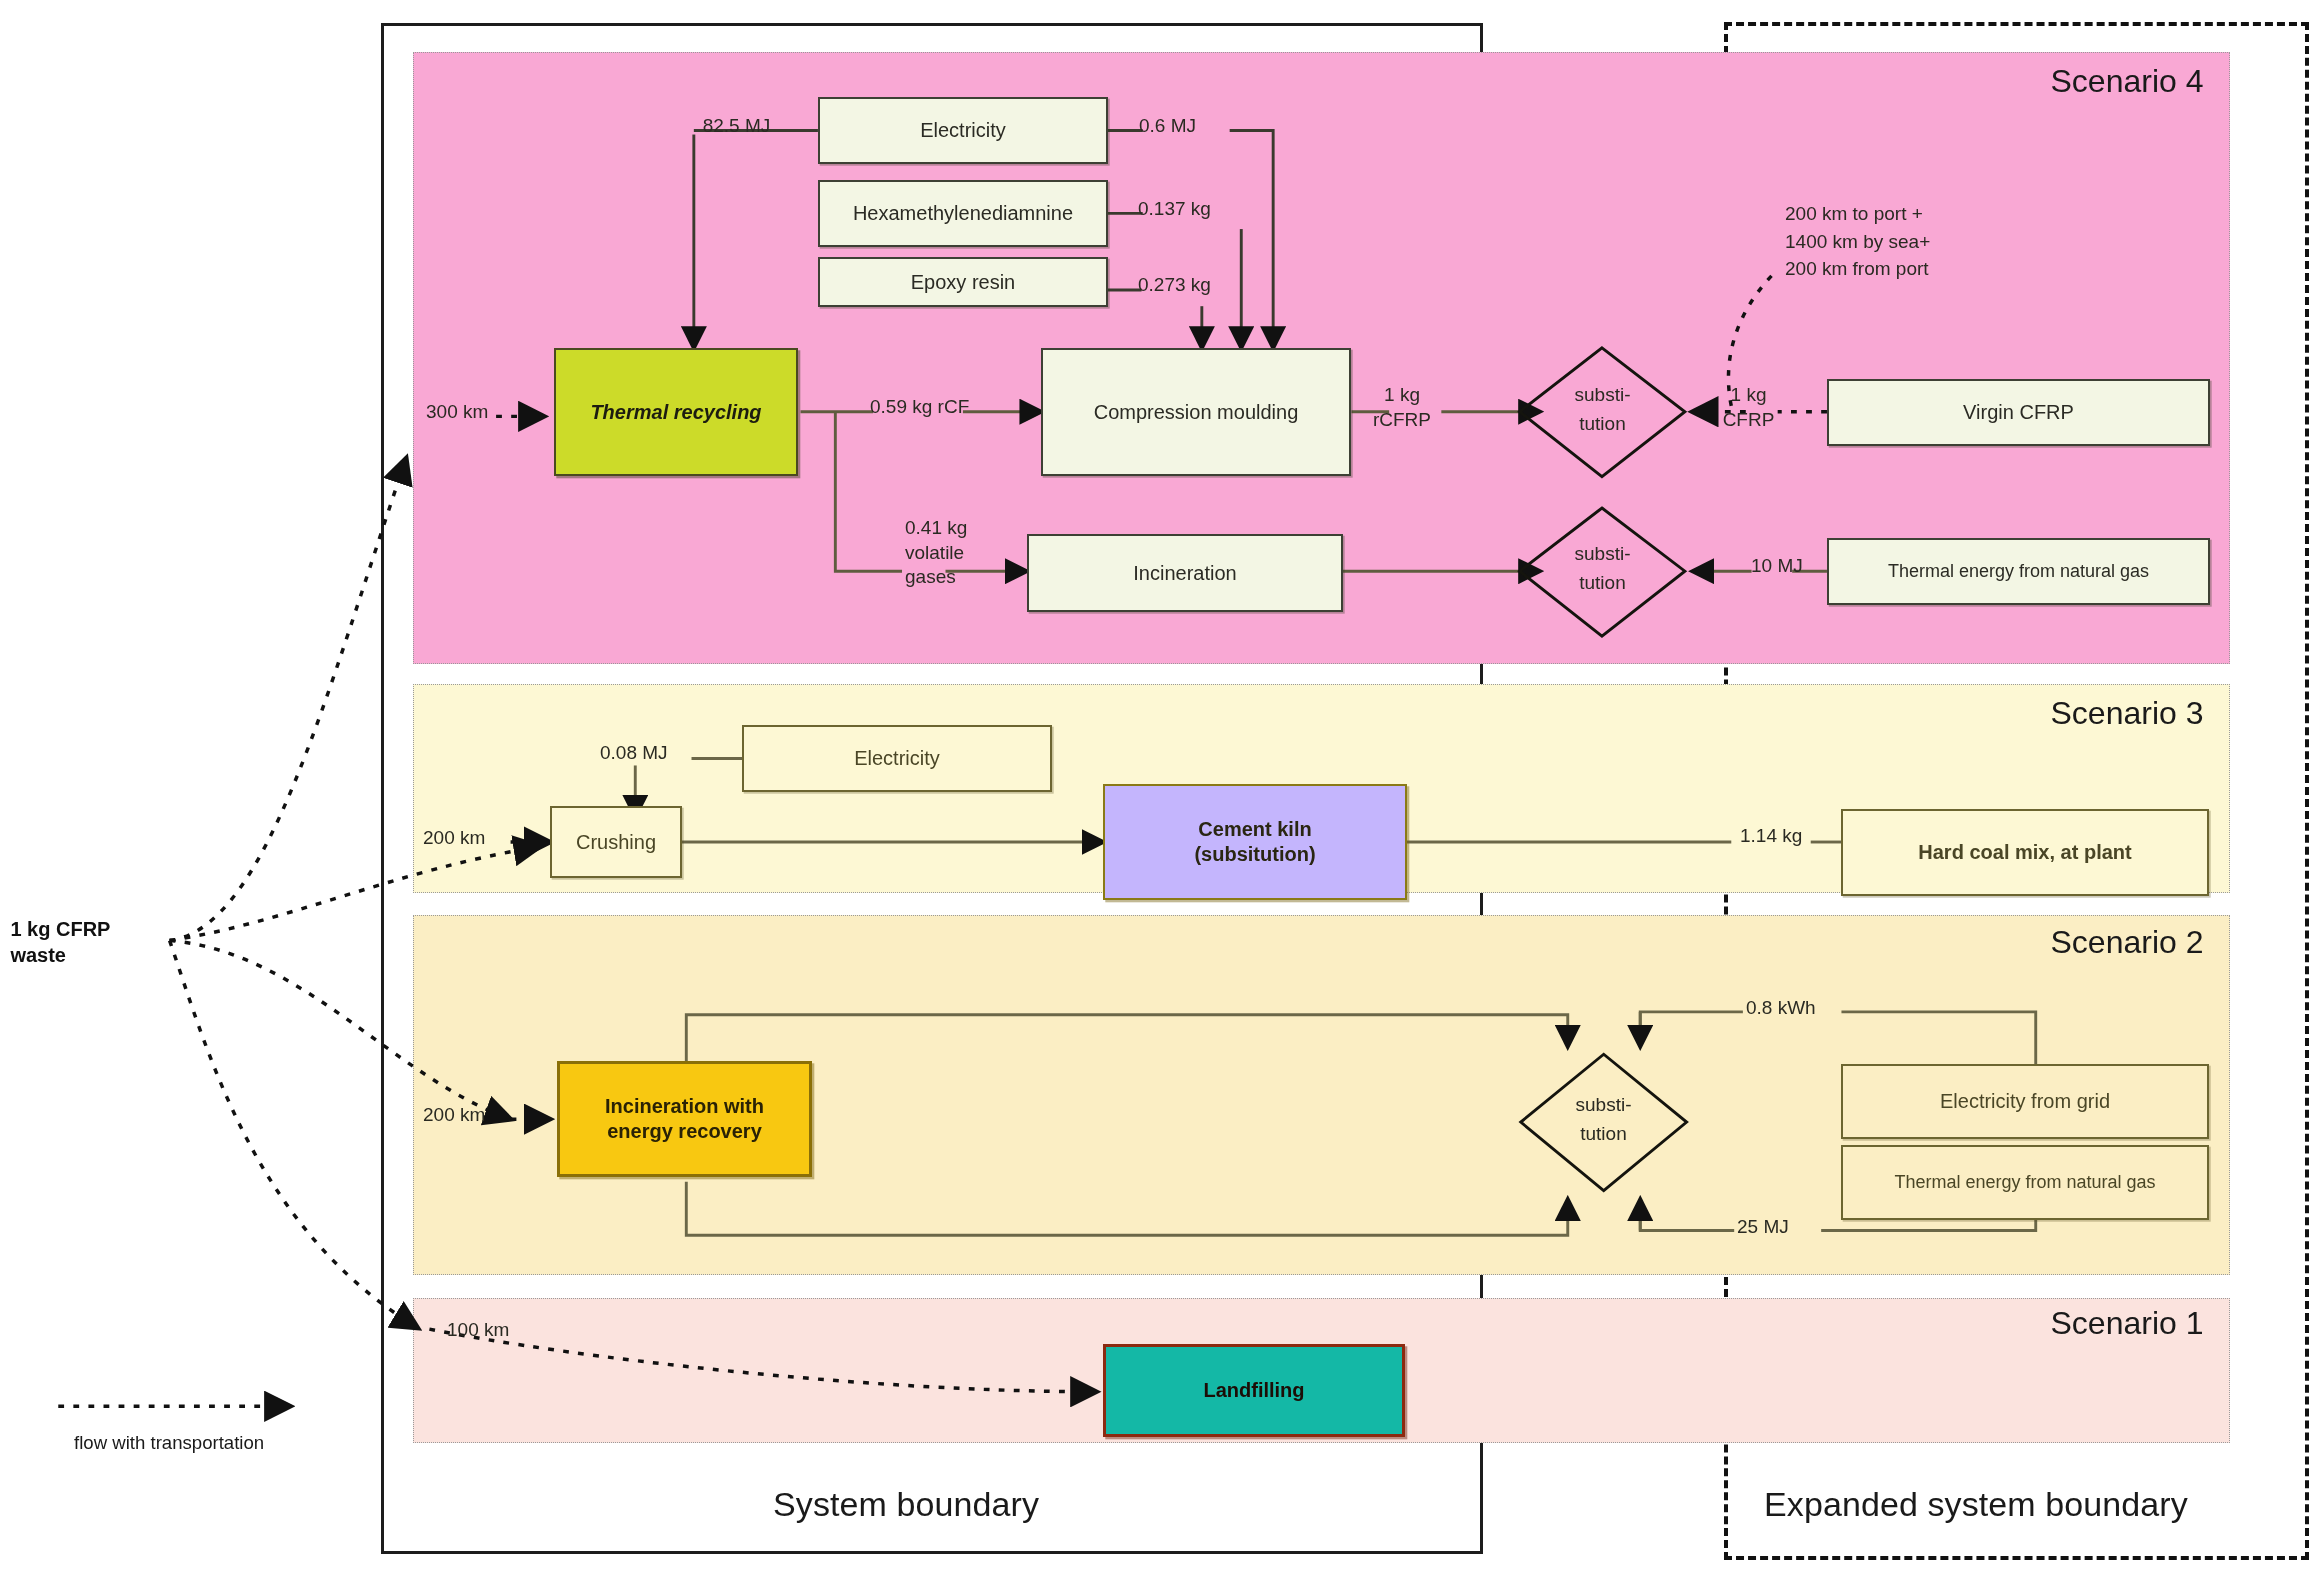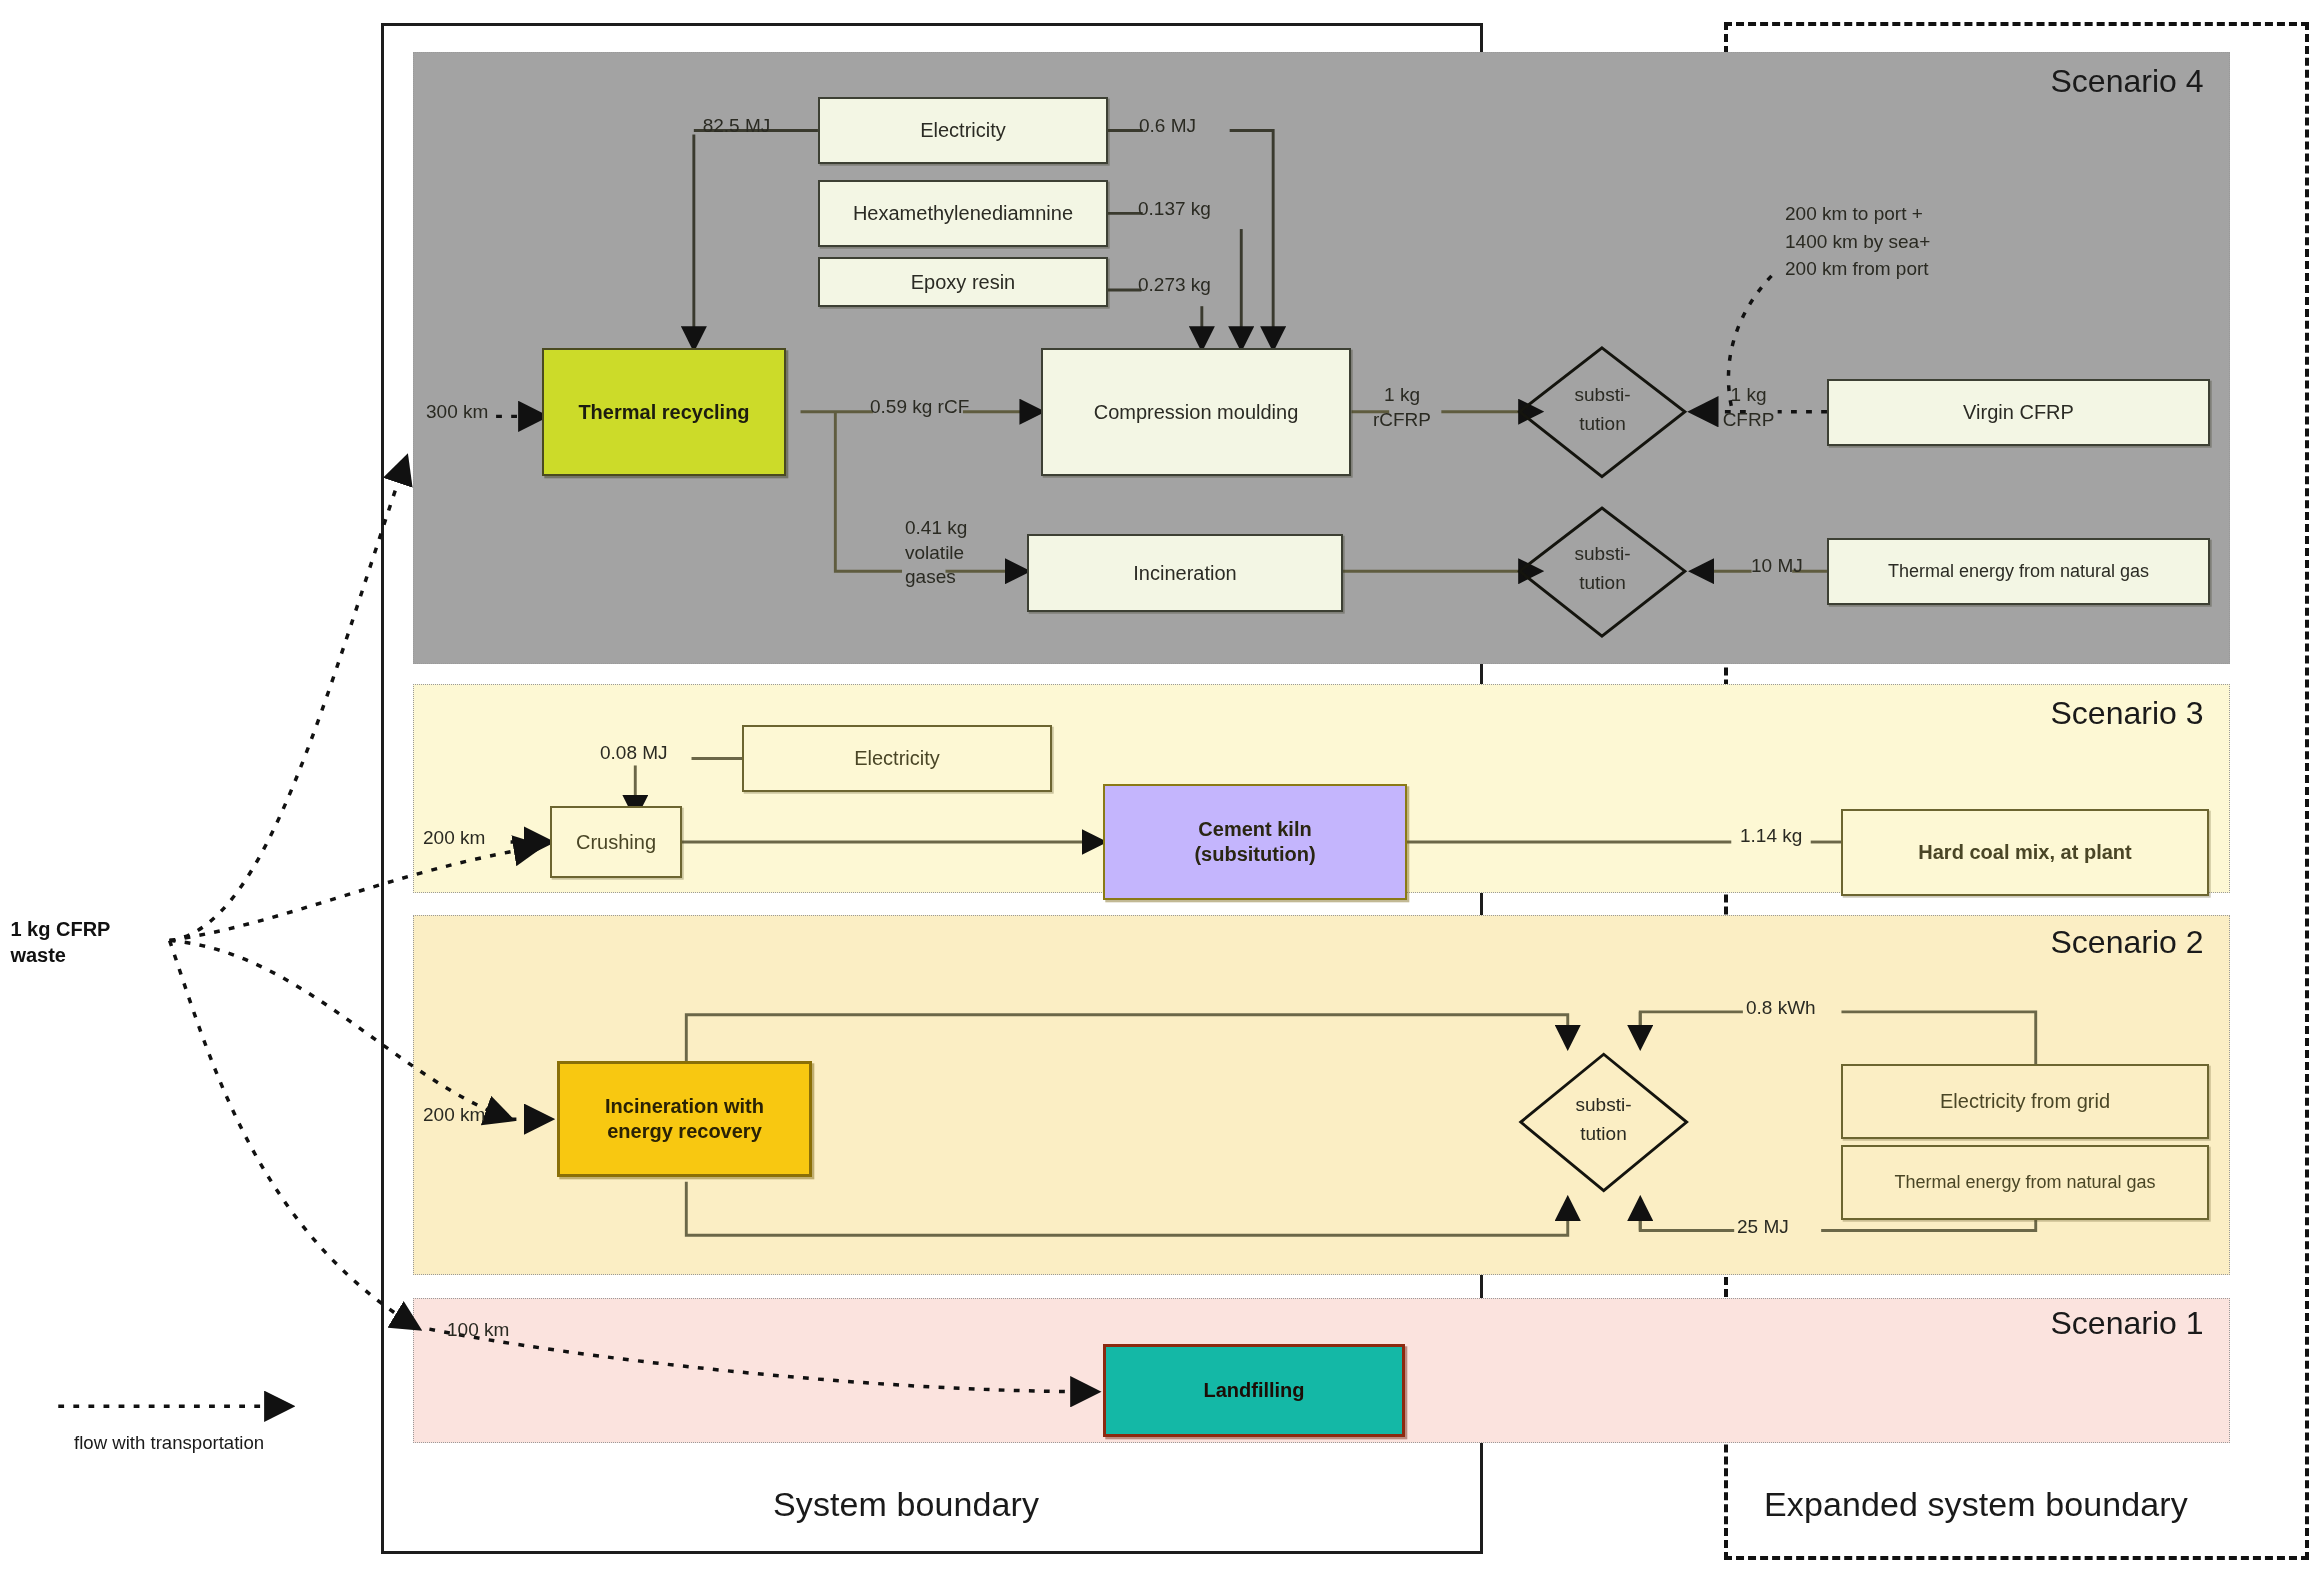--- a/index.html
+++ b/index.html
@@ -20,21 +20,21 @@
   }
 
   .boundary-label{
     font-size:34px;color:#1a1a1a;letter-spacing:0.1px;white-space:nowrap;margin-left:7px;
   }
 
   
   .scenario{
     border:1.7px dotted #9a9a9a;
   }
-  #panel-s4{left:413px;top:52px;width:1817px;height:612px;background:#a3a3a3;}
+  #panel-s4{left:413px;top:52px;width:1817px;height:612px;background:#f9a8d4;}
   #panel-s3{left:413px;top:684px;width:1817px;height:209px;background:#fdf8d4;}
   #panel-s2{left:413px;top:915px;width:1817px;height:360px;background:#fbeec4;}
   #panel-s1{left:413px;top:1298px;width:1817px;height:145px;background:#fbe3de;}
 
   .scenario-title{
     position:absolute;right:25.5px;top:10.4px;
     font-size:32px;color:#1a1a1a;white-space:nowrap;
   }
   #panel-s2 .scenario-title{top:8px;}
   #panel-s1 .scenario-title{top:5.8px;}
@@ -203,21 +203,21 @@
 
   <div class="abs lbl lbl-bold" style="left:10.4px;top:916px;width:145px;">1 kg CFRP
 waste</div>
 
   <div class="abs legend-txt" style="left:74px;top:1432px;">flow with transportation</div>
 
   <div class="abs box box-plain" style="left:818px;top:97px;width:290px;height:67px;">Electricity</div>
   <div class="abs box box-plain" style="left:818px;top:180px;width:290px;height:67px;">Hexamethylenediamnine</div>
   <div class="abs box box-plain" style="left:818px;top:257px;width:290px;height:50px;">Epoxy resin</div>
 
-  <div class="abs box box-green" style="left:542px;top:348px;width:244px;height:128px;">Thermal recycling</div>
+  <div class="abs box box-green" style="left:554px;top:348px;width:244px;height:128px;font-style:italic;">Thermal recycling</div>
   <div class="abs box box-plain" style="left:1041px;top:348px;width:310px;height:128px;">Compression moulding</div>
   <div class="abs box box-plain" style="left:1027px;top:534px;width:316px;height:78px;">Incineration</div>
 
   <div class="abs box box-plain" style="left:1827px;top:379px;width:383px;height:67px;">Virgin CFRP</div>
   <div class="abs box box-plain" style="left:1827px;top:538px;width:383px;height:67px;font-size:18px;">Thermal energy from natural gas</div>
 
   <div class="abs lbl lbl-center" style="left:667px;top:114px;width:139px;">82.5 MJ</div>
   <div class="abs lbl" style="left:1139px;top:114px;">0.6 MJ</div>
   <div class="abs lbl" style="left:1138px;top:197px;">0.137 kg</div>
   <div class="abs lbl" style="left:1138px;top:273px;">0.273 kg</div>

